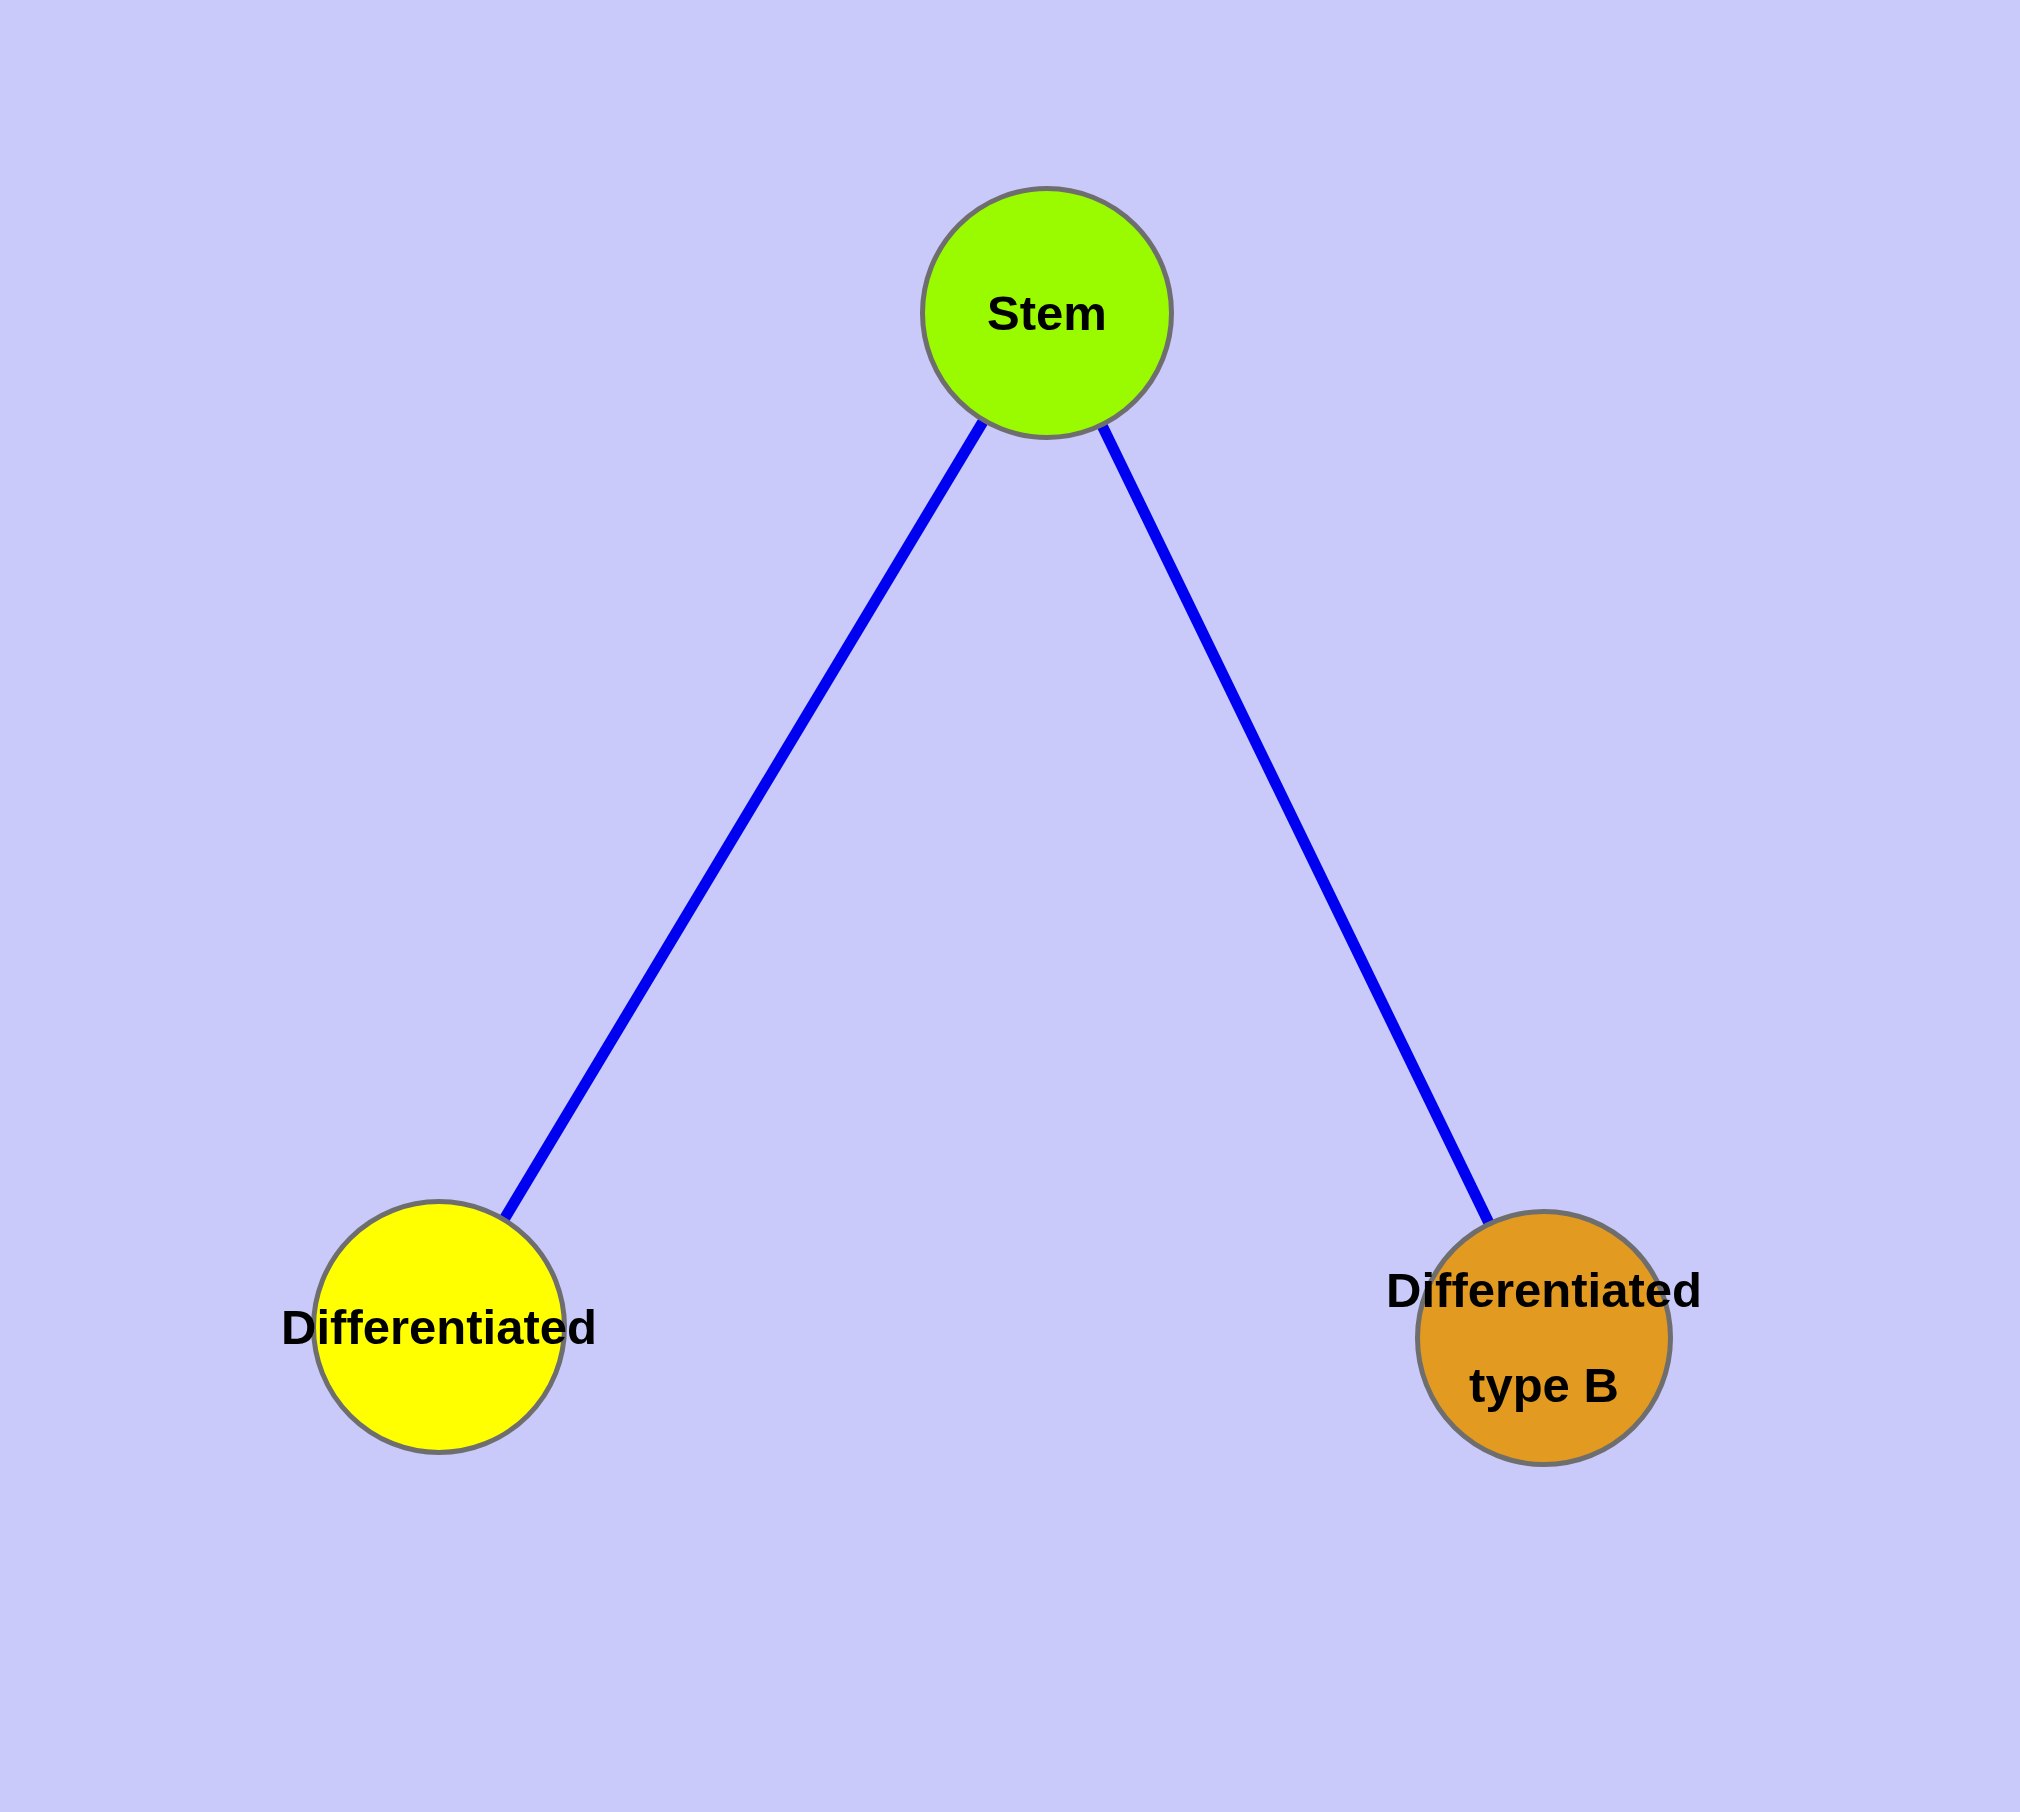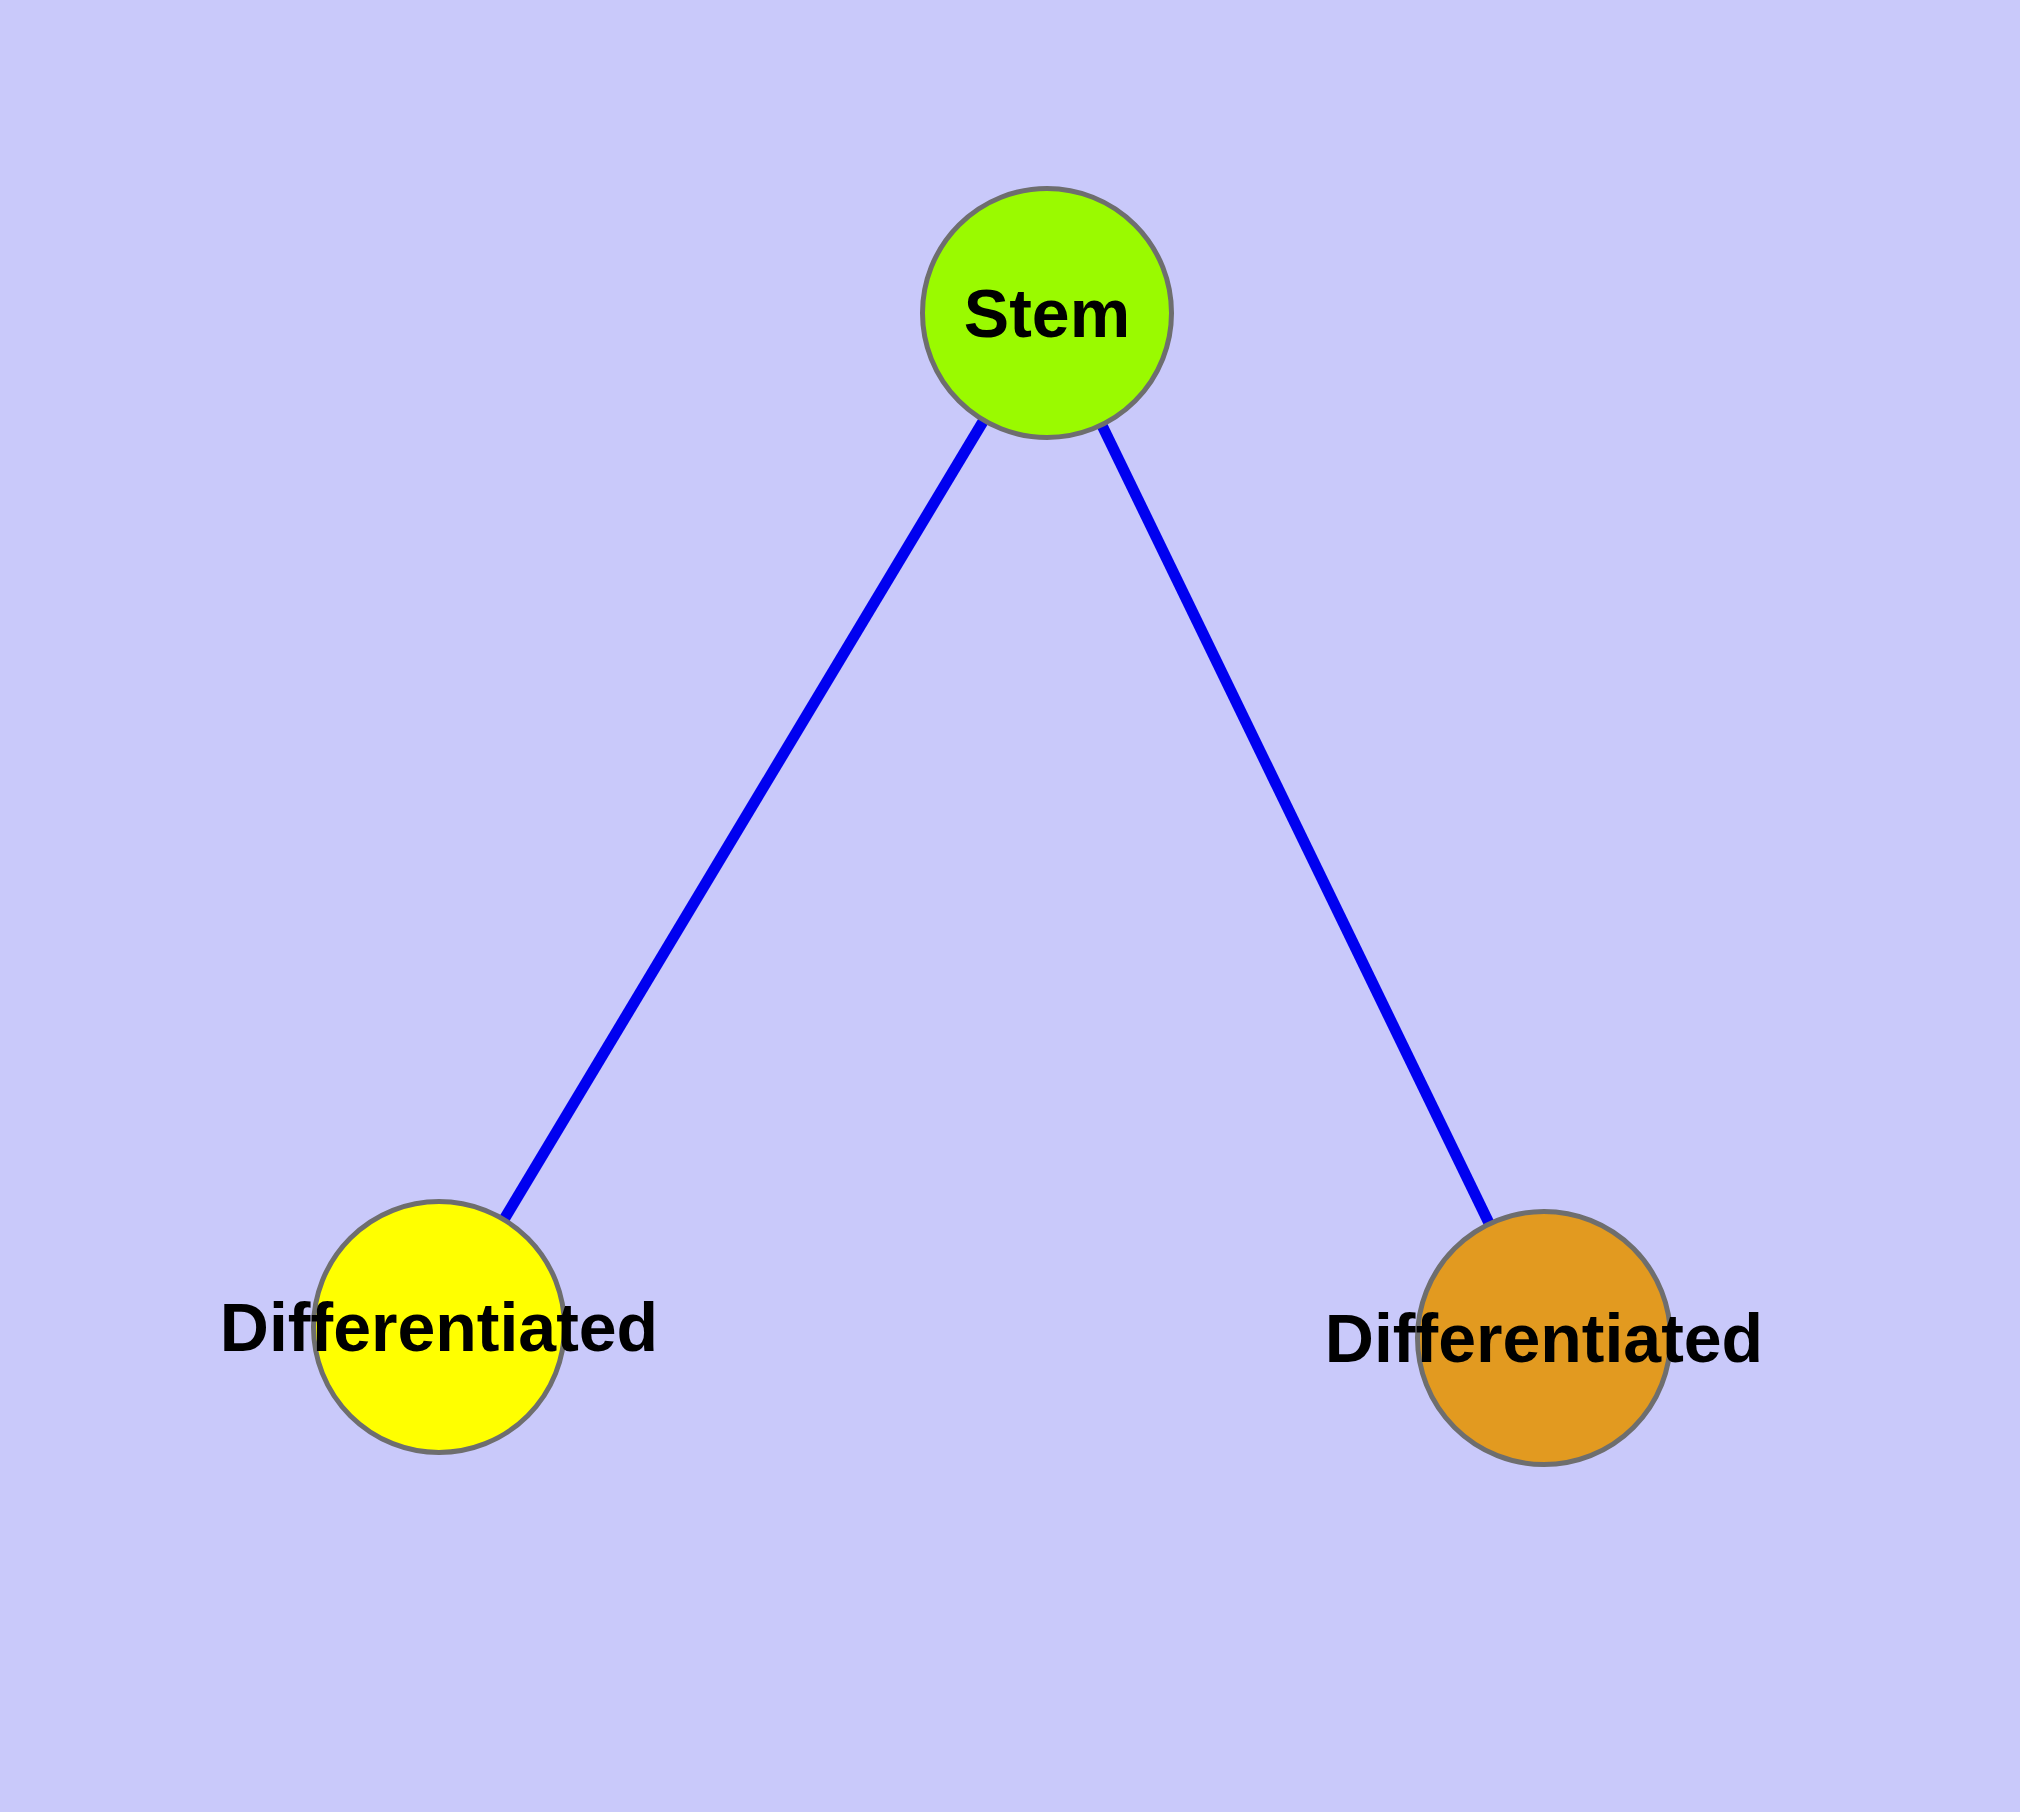--- a/index.html
+++ b/index.html
@@ -38,21 +38,21 @@
     
   }
   .label {
     position: absolute;
     left: 50%;
     top: 50%;
     transform: translate(-50%, -50%);
     text-align: center;
     white-space: nowrap;
     font-weight: 700;
-    font-size: 68px;
+    font-size: 49px;
     line-height: 95px;
     color: #000000;
   }
 </style>
 </head>
 <body>
 
 <div class="canvas" style="background: rgb(201, 201, 250);">
 
   <svg class="edge-layer" viewBox="0 0 2384 2138" xmlns="http://www.w3.org/2000/svg">
@@ -71,17 +71,18 @@
     <div class="circle" style="background: rgb(255, 255, 0); border-color: rgb(110, 110, 110); border-width: 5.1px;"></div>
     <div class="label" style="color: rgb(0, 0, 0);">
       <div>Differentiated</div>
     </div>
   </div>
 
   <div class="node" style="left: 1415px; top: 1209px; width: 258px; height: 258px;">
     <div class="circle" style="background: rgb(226, 154, 32); border-color: rgb(110, 110, 110); border-width: 5.1px;"></div>
     <div class="label" style="color: rgb(0, 0, 0);">
       <div>Differentiated</div>
+      <div>type B</div>
     </div>
   </div>
 
 </div>
 
 
 </body></html>

